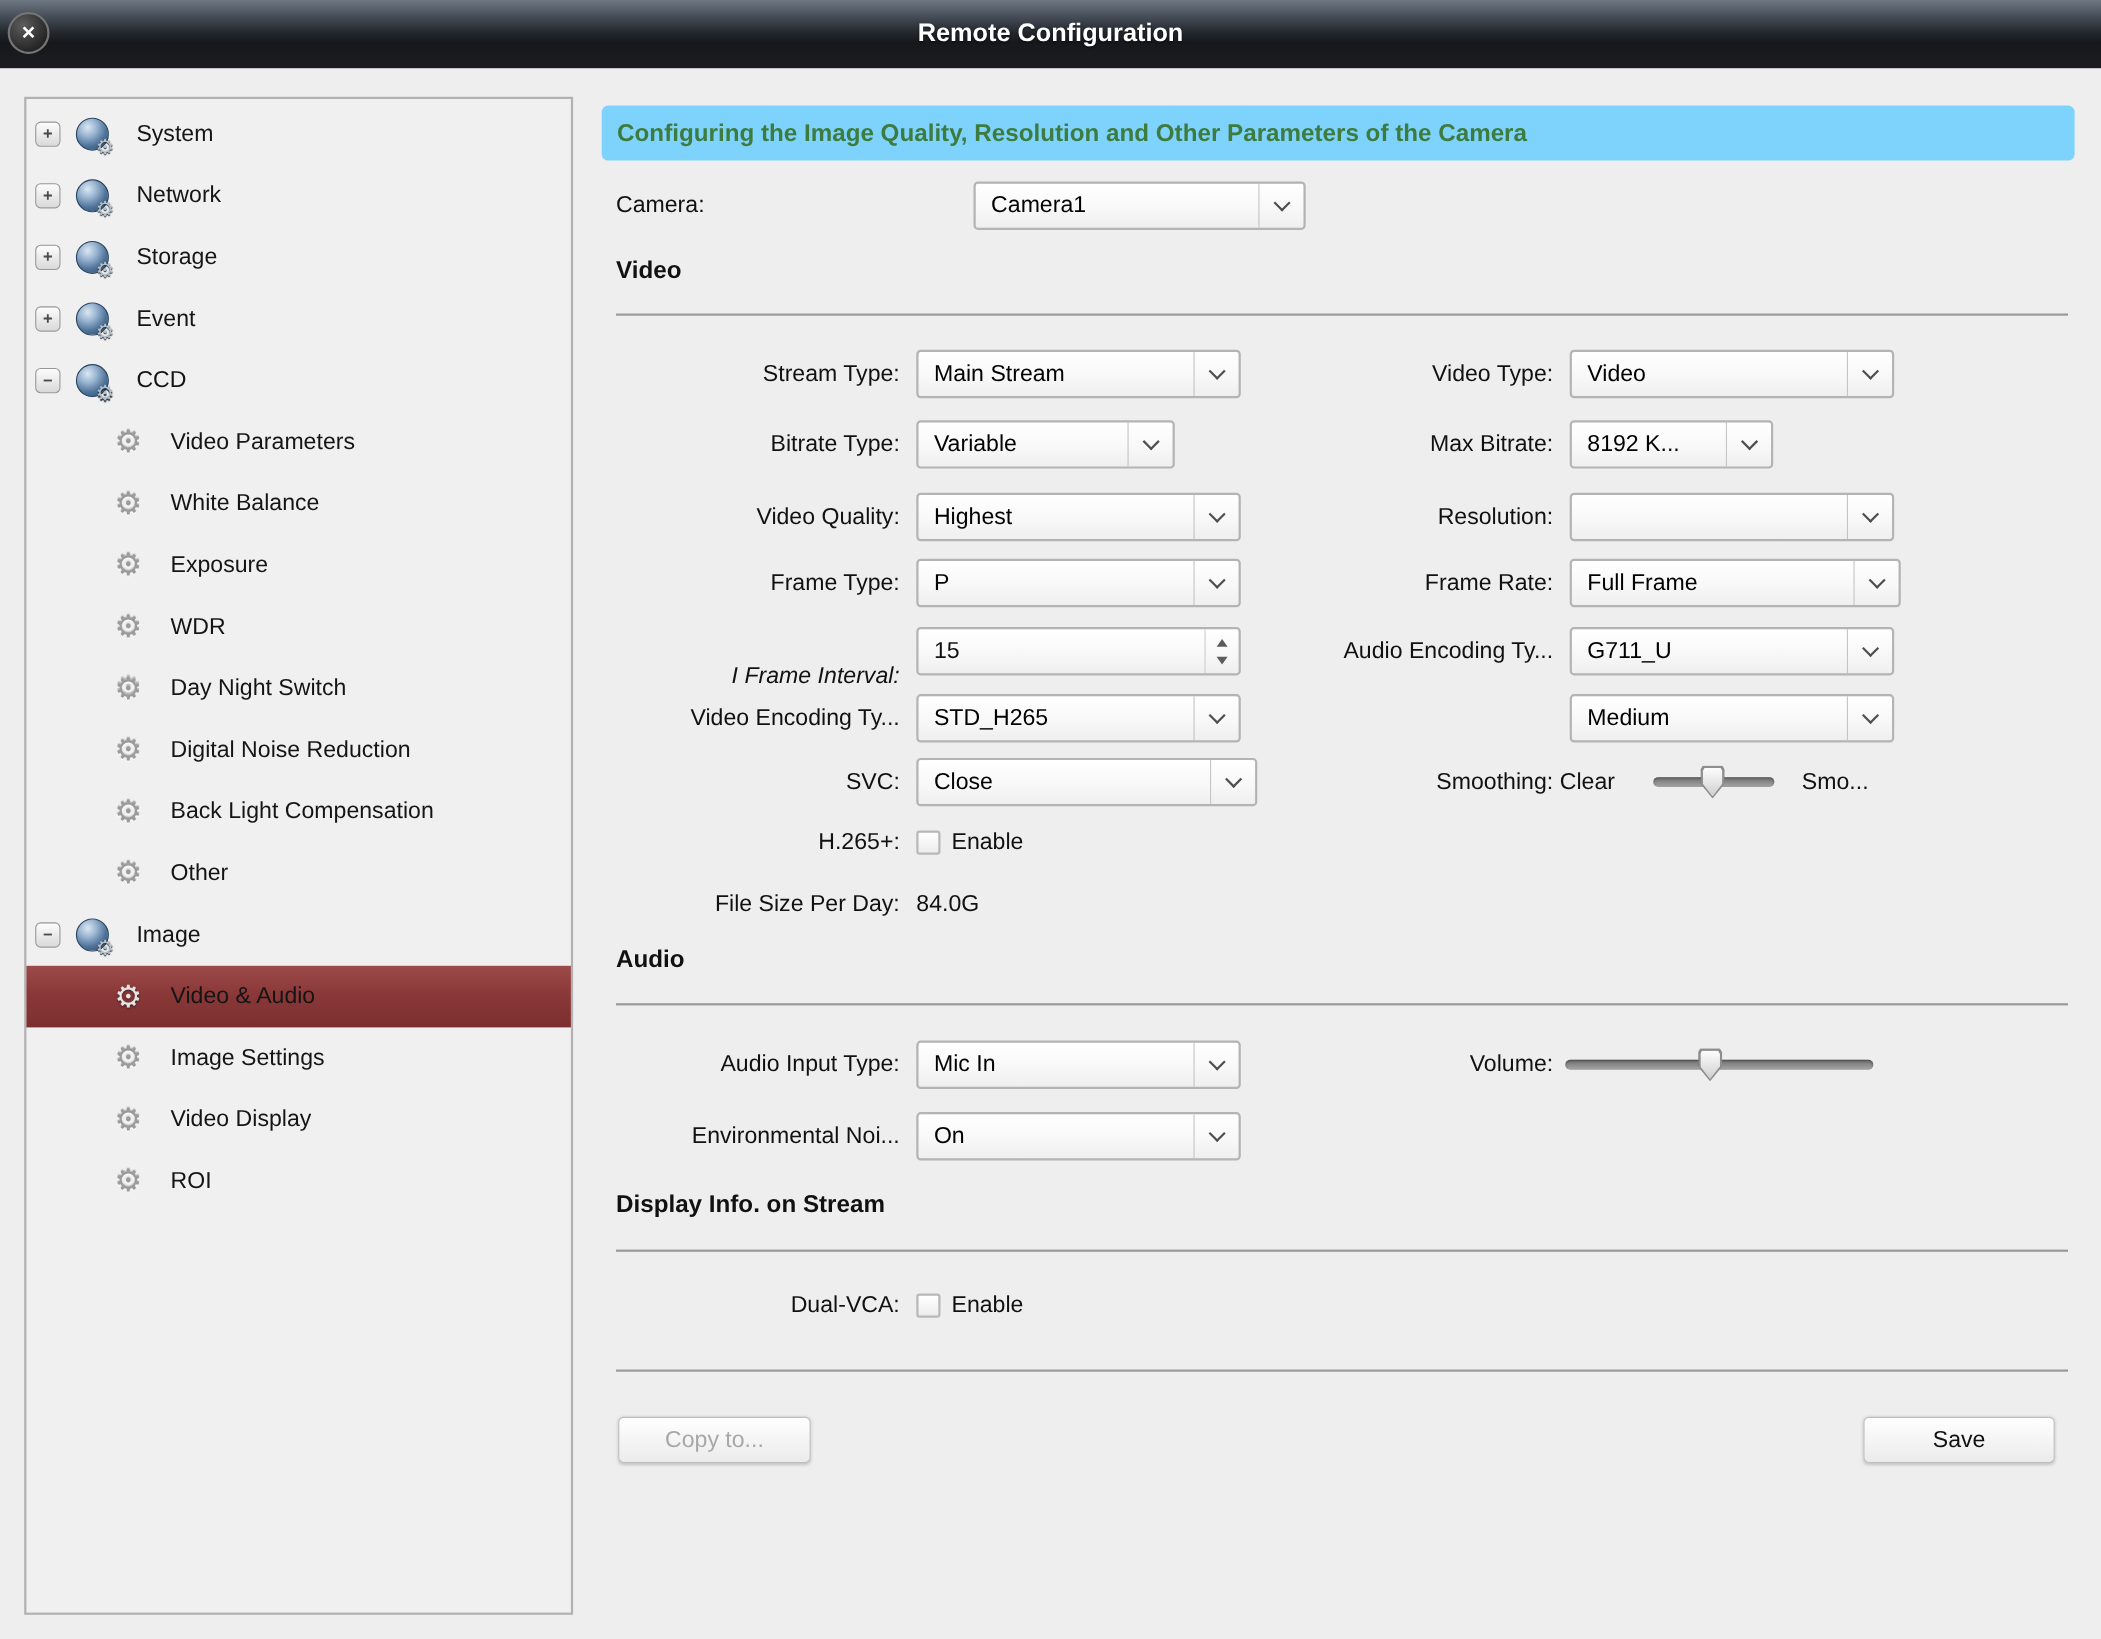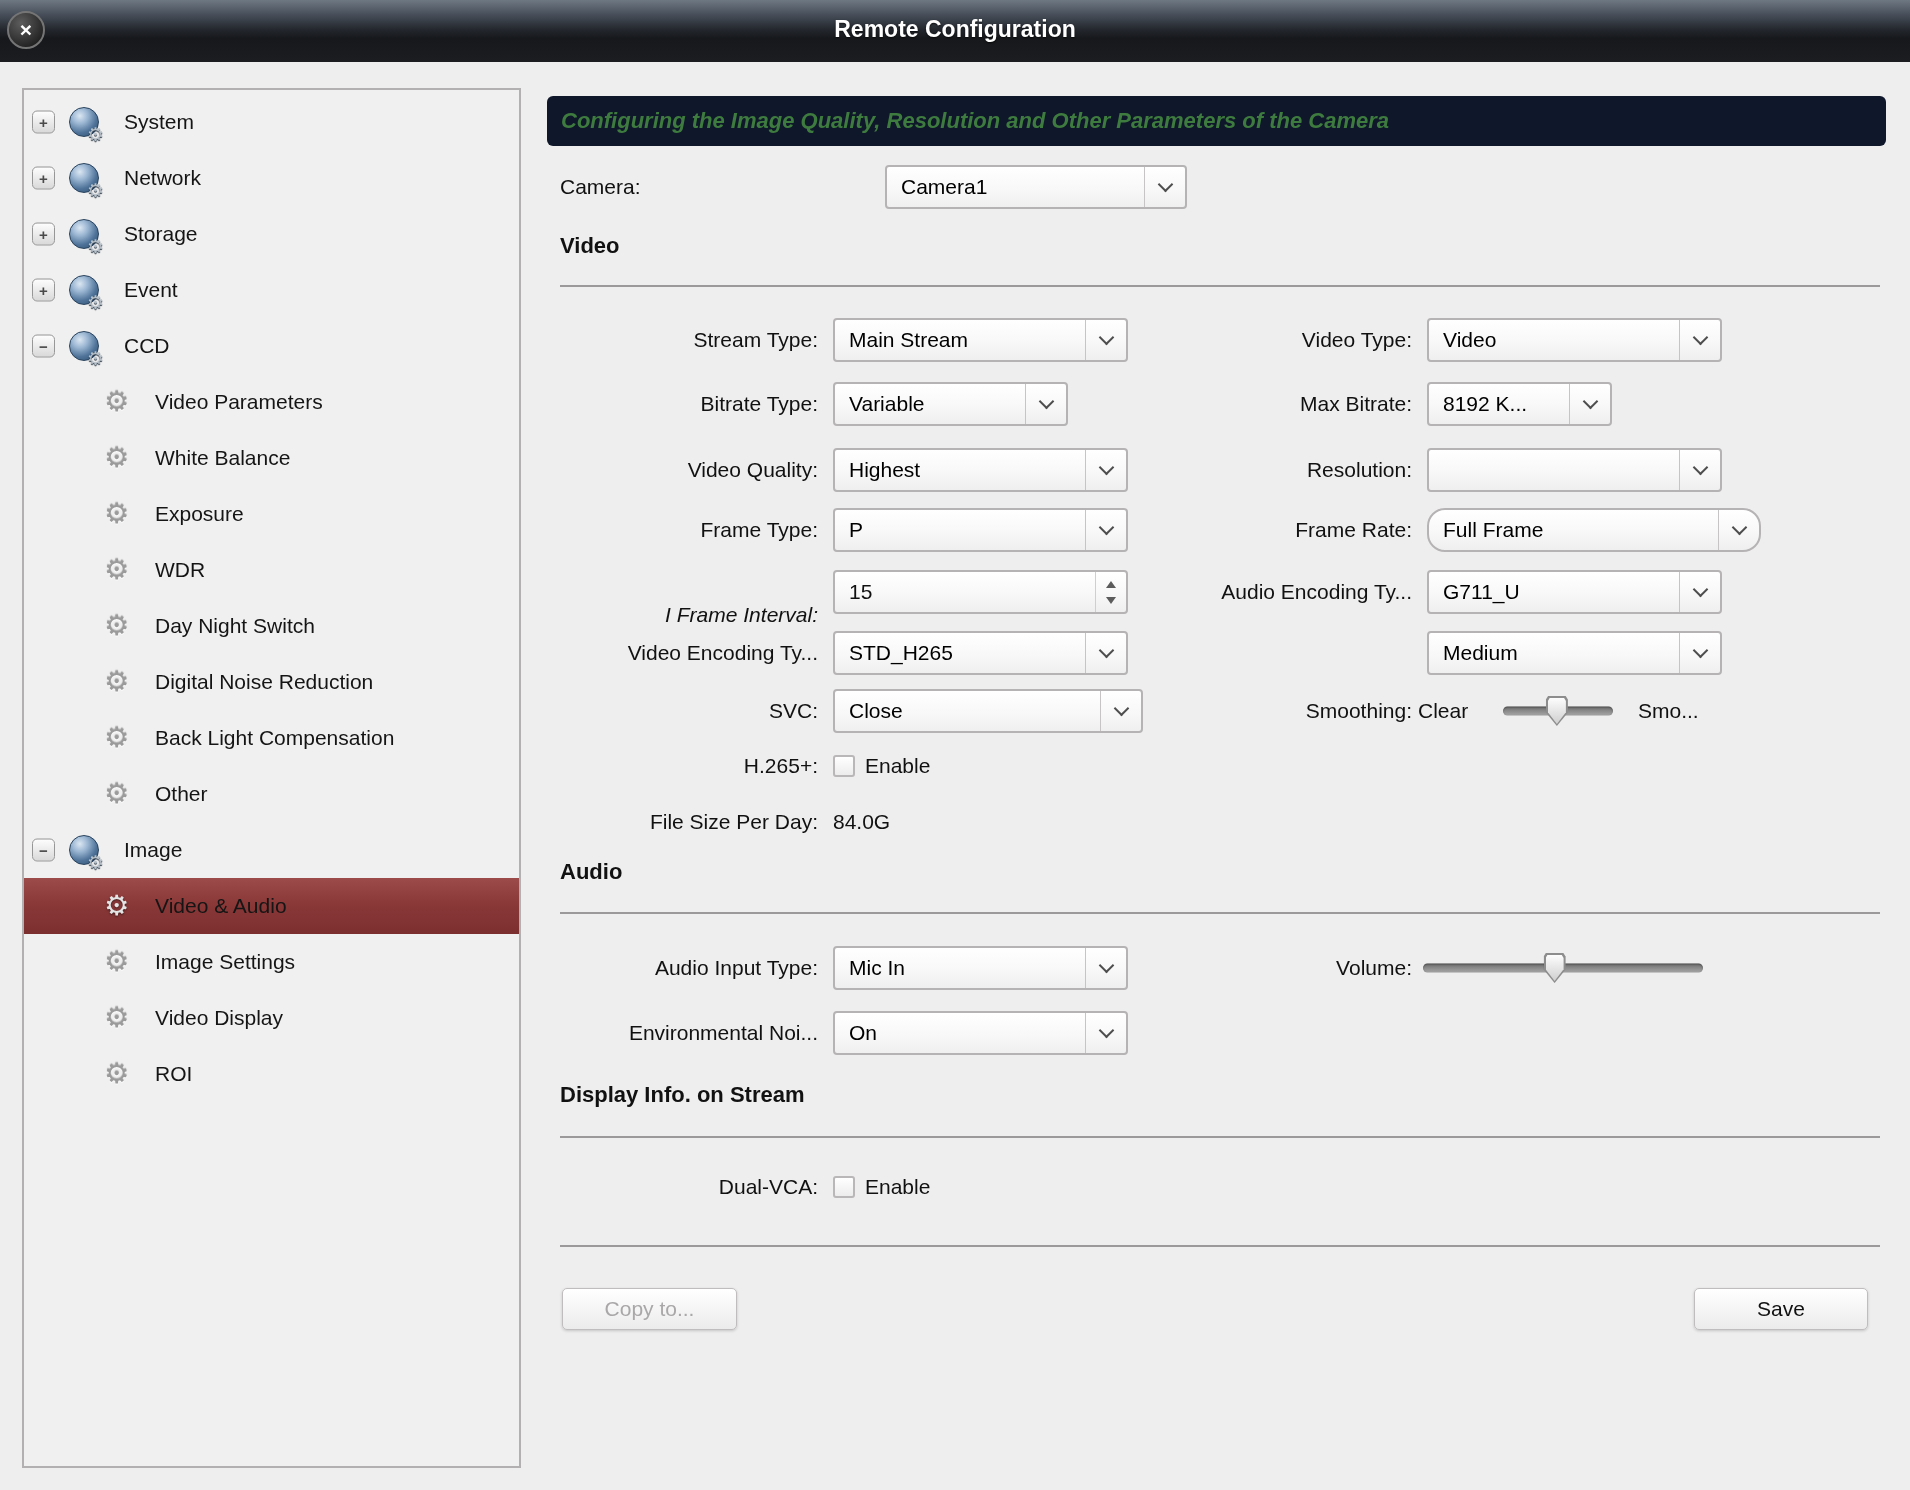--- a/index.html
+++ b/index.html
@@ -28,22 +28,22 @@
     border:1px solid #28425d;box-sizing:border-box;}
   .globe-gear{position:absolute;right:-6px;bottom:-8px;font-size:19px;color:#b6bfc8;
     text-shadow:0 1px 1px #22303e;line-height:1;font-family:"DejaVu Sans",sans-serif;}
   .gear{position:absolute;left:80px;top:50%;transform:translateY(-50%);font-size:28px;color:#9b9b9b;line-height:1;
     text-shadow:0 1px 1px rgba(255,255,255,.9),0 -1px 1px rgba(0,0,0,.25);font-family:"DejaVu Sans",sans-serif;}
   .tree-row.selected .gear{color:#e4e4e4;text-shadow:0 1px 2px rgba(0,0,0,.55);}
   .tree-label{position:absolute;left:131px;top:50%;transform:translateY(-50%);font-size:21px;color:#151515;white-space:nowrap;}
   .tree-label.parent{left:100px;}
   
   .content{position:absolute;left:521px;top:62px;width:1389px;height:1428px;}
-  .banner{position:absolute;left:26px;top:34px;width:1339px;height:50px;border-radius:6px;background:#0f172a;
-    line-height:50px;padding-left:14px;box-sizing:border-box;font-size:22px;font-weight:bold;color:#3e7b3e;font-style:italic;}
+  .banner{position:absolute;left:26px;top:34px;width:1339px;height:50px;border-radius:6px;background:#7dd3fc;
+    line-height:50px;padding-left:14px;box-sizing:border-box;font-size:22px;font-weight:bold;color:#3e7b3e;}
   .heading{position:absolute;font-size:22px;font-weight:bold;color:#111;height:28px;line-height:28px;}
   .hr{position:absolute;height:2px;background:#9b9999;left:39px;width:1320px;}
   .lbl{position:absolute;font-size:21px;height:44px;line-height:44px;white-space:nowrap;}
   .lblL{left:0;width:297px;text-align:right;}
   .lblR{left:430px;width:461px;text-align:right;}
   .val{position:absolute;font-size:21px;height:44px;line-height:44px;}
   
   .dd{position:absolute;height:44px;border:2px solid #b5b3b3;border-radius:4px;box-sizing:border-box;
     background:linear-gradient(#ffffff,#f8f8f8 55%,#efefef);}
   .dd-val{position:absolute;left:14px;top:0;bottom:0;line-height:40px;font-size:21px;color:#000;white-space:nowrap;}
@@ -243,21 +243,21 @@
     </div>
 
     <div class="lbl lblL" style="top:446px;">Frame Type:</div>
     <div class="dd" style="left:312px;top:446px;width:295px;">
       <span class="dd-val">P</span>
       <span class="dd-btn">
           <i class="chev"></i>
         </span>
     </div>
     <div class="lbl lblR" style="top:446px;">Frame Rate:</div>
-    <div class="dd" style="left:906px;top:446px;width:334px;border-radius:18px;">
+    <div class="dd" style="left:906px;top:446px;width:301px;">
       <span class="dd-val">Full Frame</span>
       <span class="dd-btn">
           <i class="chev"></i>
         </span>
     </div>
 
     <div class="lbl lblL" style="top:531px;font-style:italic;">I Frame Interval:</div>
     <div class="spin" style="left:312px;top:508px;width:295px;">
       <span class="spin-val">15</span>
       <span class="spin-btns">

